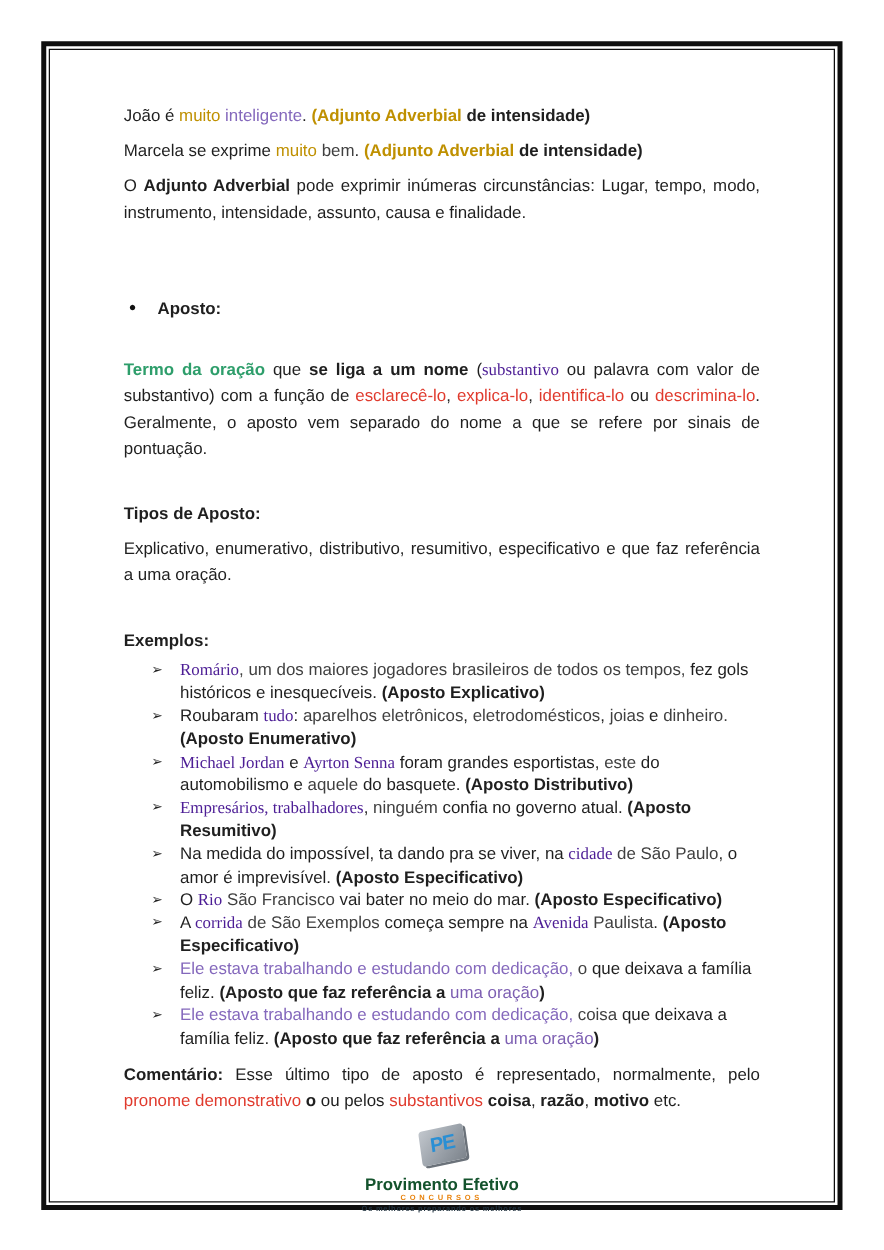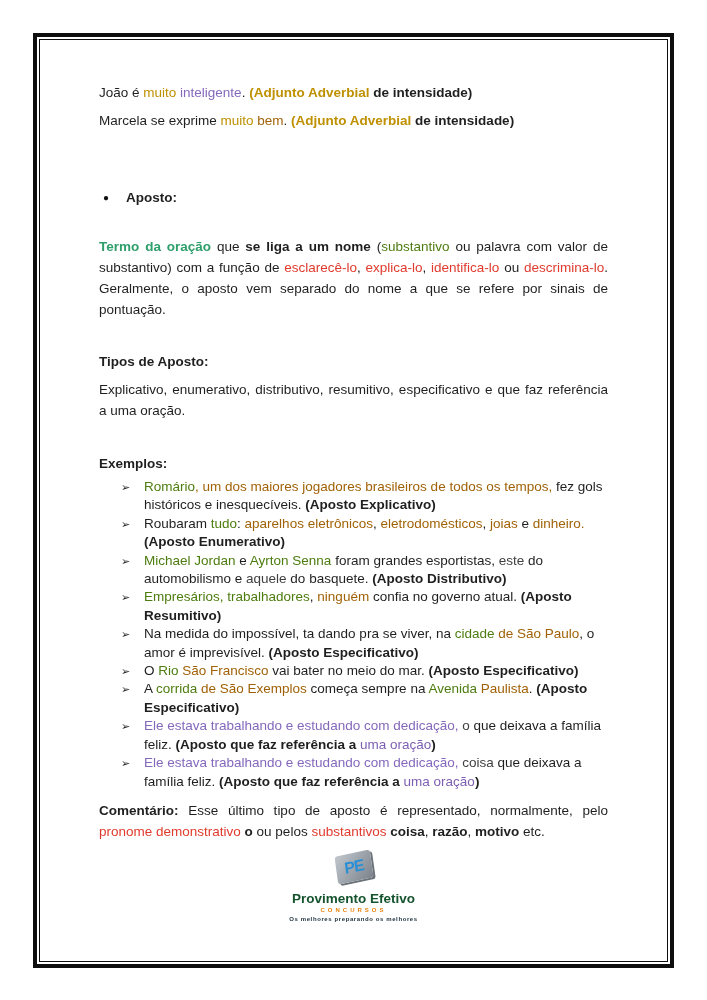--- a/index.html
+++ b/index.html
@@ -10,24 +10,24 @@
   .content{position:absolute;left:0;top:0;right:0;bottom:0;padding:42px 59px 0 59px;
            font-size:13.5px;line-height:21px;}
   p{margin:0;}
   .just{text-align:justify;}
   .p-gap{margin-bottom:7px;}
   
   .c-k{color:#1f1f1f;}
   .c-b{color:#1f1f1f;font-weight:700;}
   .c-gold{color:#bf9000;}
   .c-goldb{color:#bf9000;font-weight:700;}
-  .c-green{color:#a16207;}
+  .c-green{color:#404040;}
   .c-greenb{color:#2e9e6b;font-weight:700;}
   .c-lgreen{color:#404040;}
-  .c-blue{color:#4d7c0f;}
+  .c-blue{color:#4c1d95;font-family:Liberation Serif, serif;}
   .c-purple{color:#8468bc;}
   .c-purpleb{color:#7d5fb2;font-weight:400;}
   .c-red{color:#e03a2d;}
   
   .bullet-row{display:flex;margin-top:56px;}
   .bullet-dot{flex:none;width:23px;padding-left:4px;font-size:10px;line-height:21px;color:#111;}
   .bullet-label{font-weight:700;}
   .termo{margin-top:28px;}
   .h-tipos{margin-top:31px;font-weight:700;}
   .p-tipos{margin-top:7px;}
@@ -52,20 +52,21 @@
 </head>
 <body>
 
 <div class="page">
   <div class="frame">
     <div class="frame-inner">
       <div class="content">
 
         <p class="p-gap"><span class="c-k">João é </span><span class="c-gold">muito</span><span class="c-k"> </span><span class="c-purple">inteligente</span><span class="c-k">. </span><span class="c-goldb">(Adjunto Adverbial</span><span class="c-b"> de intensidade)</span></p>
         <p class="p-gap"><span class="c-k">Marcela se exprime </span><span class="c-gold">muito</span><span class="c-k"> </span><span class="c-green">bem</span><span class="c-k">. </span><span class="c-goldb">(Adjunto Adverbial</span><span class="c-b"> de intensidade)</span></p>
+        <p class="just"><span class="c-k">O </span><span class="c-b">Adjunto Adverbial</span><span class="c-k"> pode exprimir inúmeras circunstâncias: Lugar, tempo, modo, instrumento, intensidade, assunto, causa e finalidade.</span></p>
 
         <div class="bullet-row">
           <span class="bullet-dot">●</span>
           <span class="bullet-label">Aposto:</span>
         </div>
 
         <p class="just termo"><span class="c-greenb">Termo da oração</span><span class="c-k"> que </span><span class="c-b">se liga a um nome</span><span class="c-k"> (</span><span class="c-blue">substantivo</span><span class="c-k"> ou palavra com valor de substantivo) com a função de </span><span class="c-red">esclarecê-lo</span><span class="c-k">, </span><span class="c-red">explica-lo</span><span class="c-k">, </span><span class="c-red">identifica-lo</span><span class="c-k"> ou </span><span class="c-red">descrimina-lo</span><span class="c-k">. Geralmente, o aposto vem separado do nome a que se refere por sinais de pontuação.</span></p>
 
         <p class="h-tipos">Tipos de Aposto:</p>
         <p class="just p-tipos"><span class="c-k">Explicativo, enumerativo, distributivo, resumitivo, especificativo e que faz referência a uma oração.</span></p>

